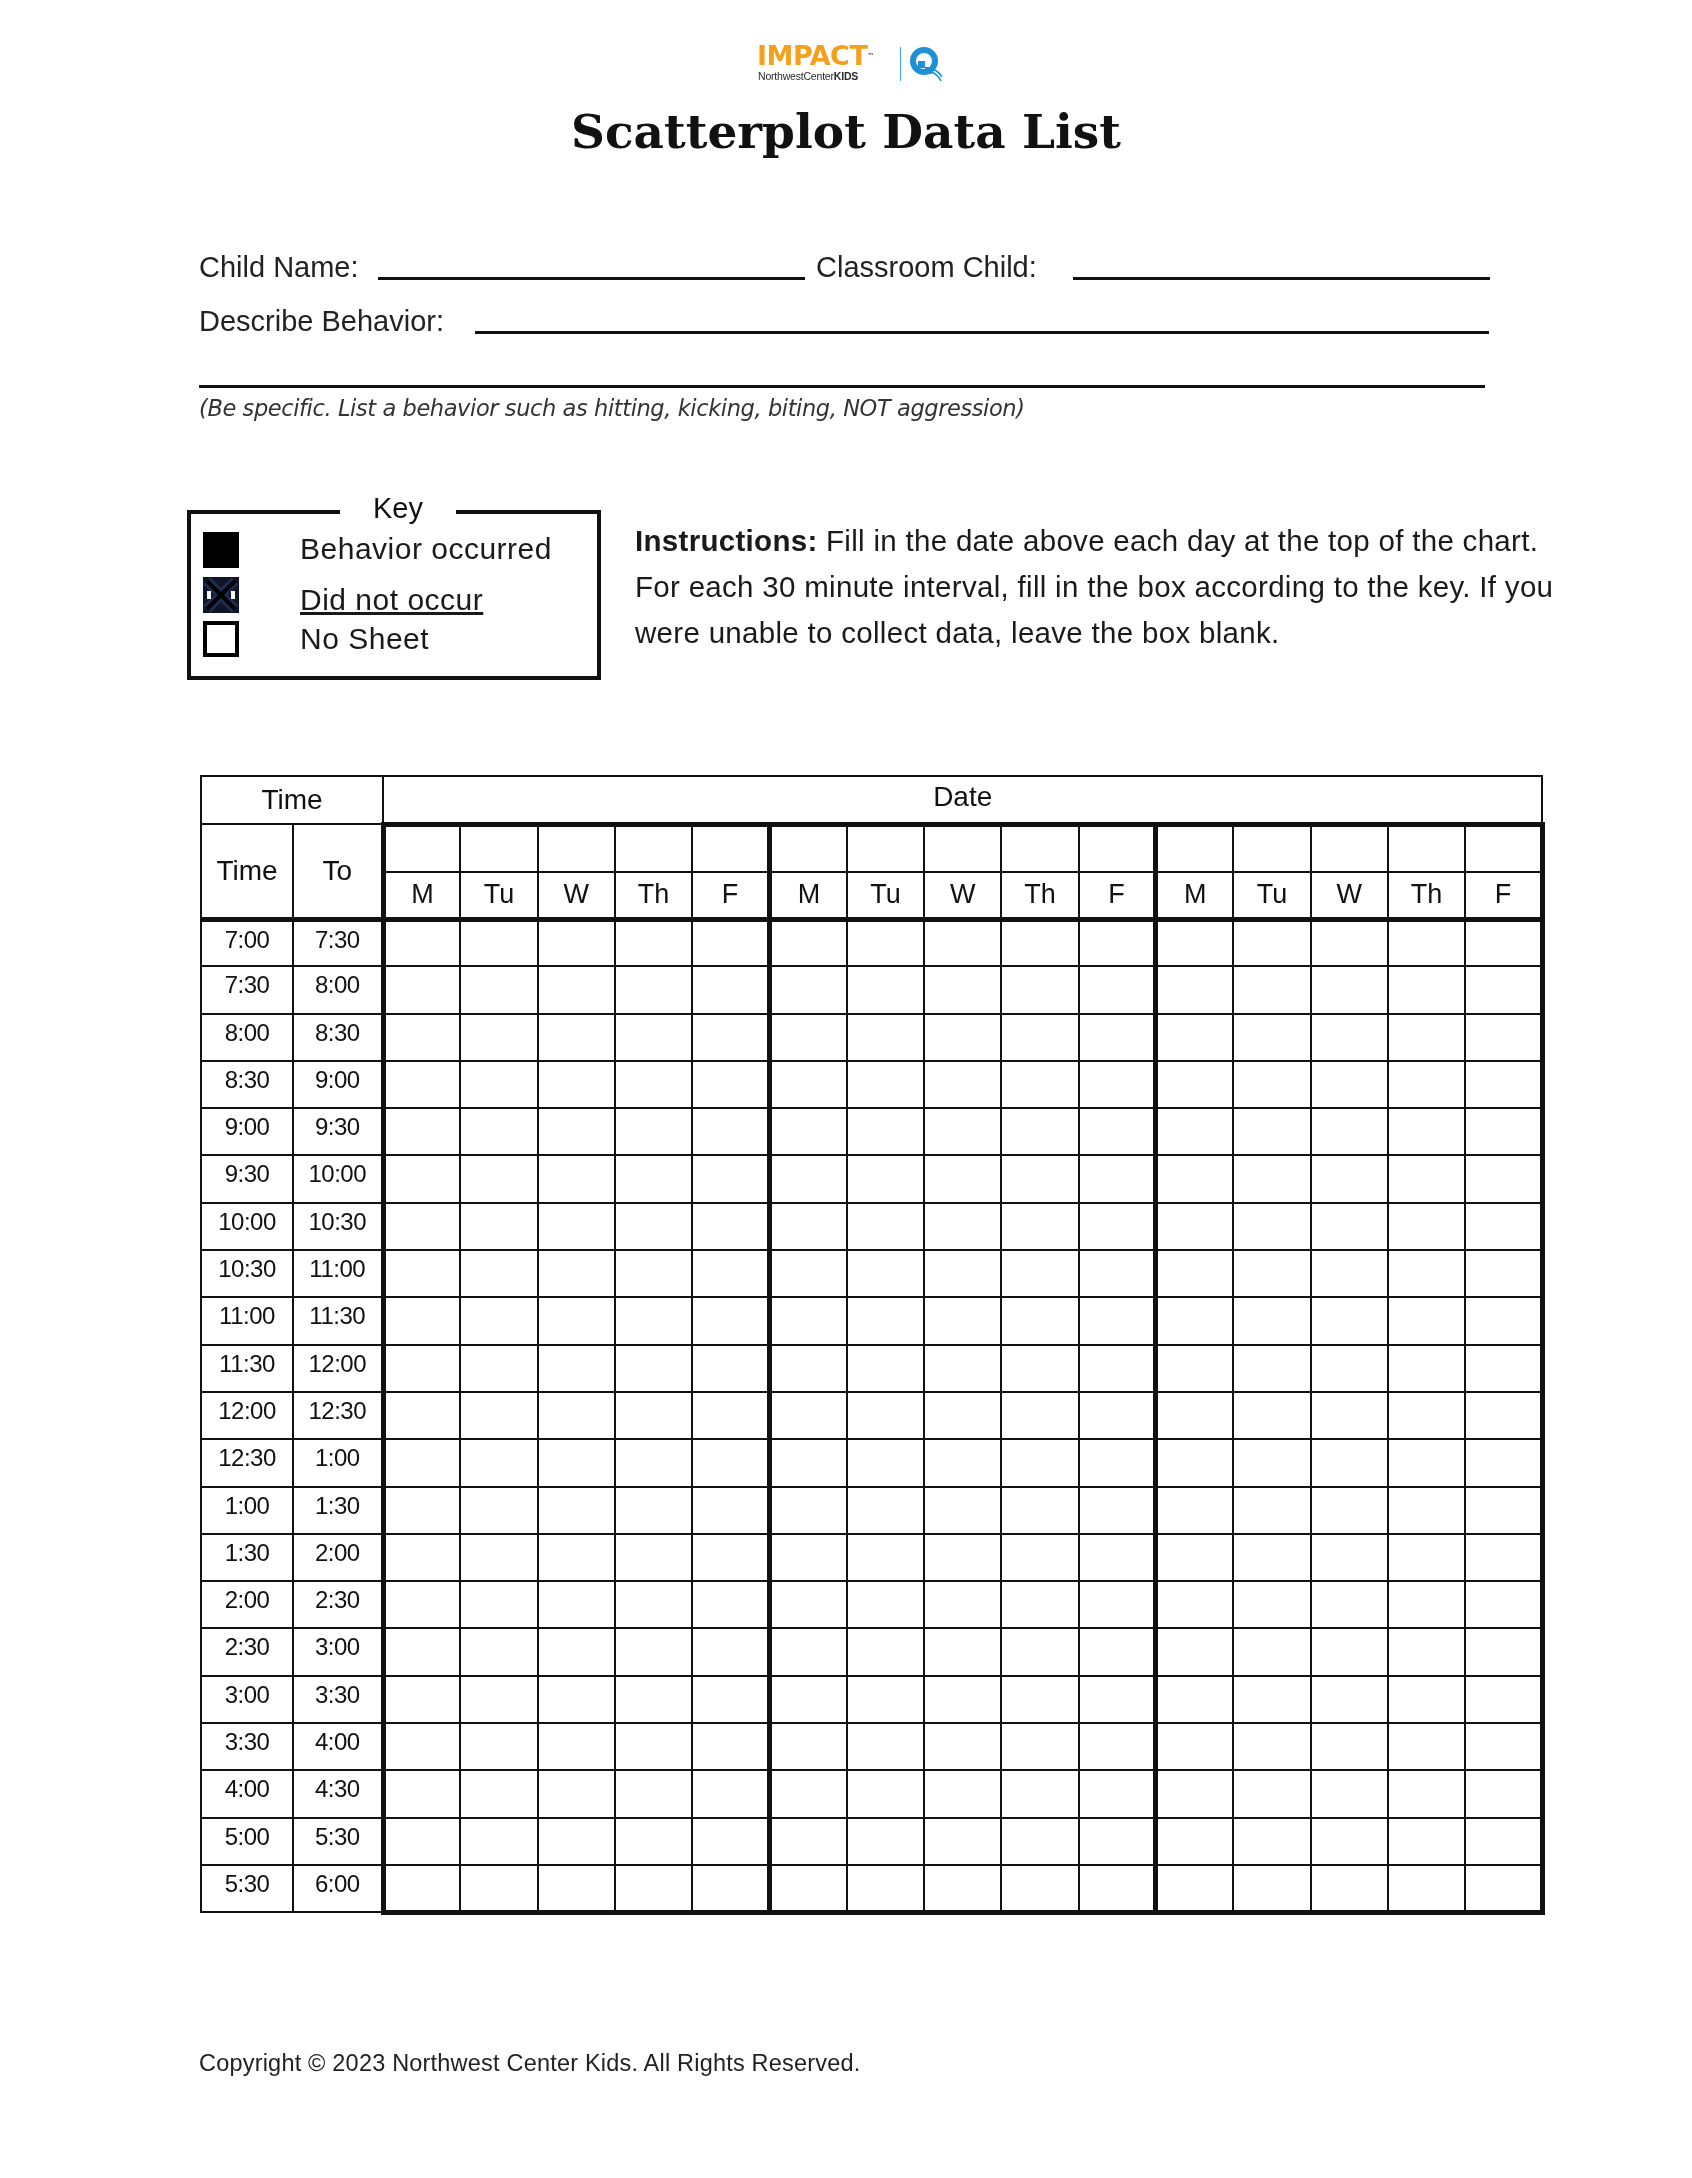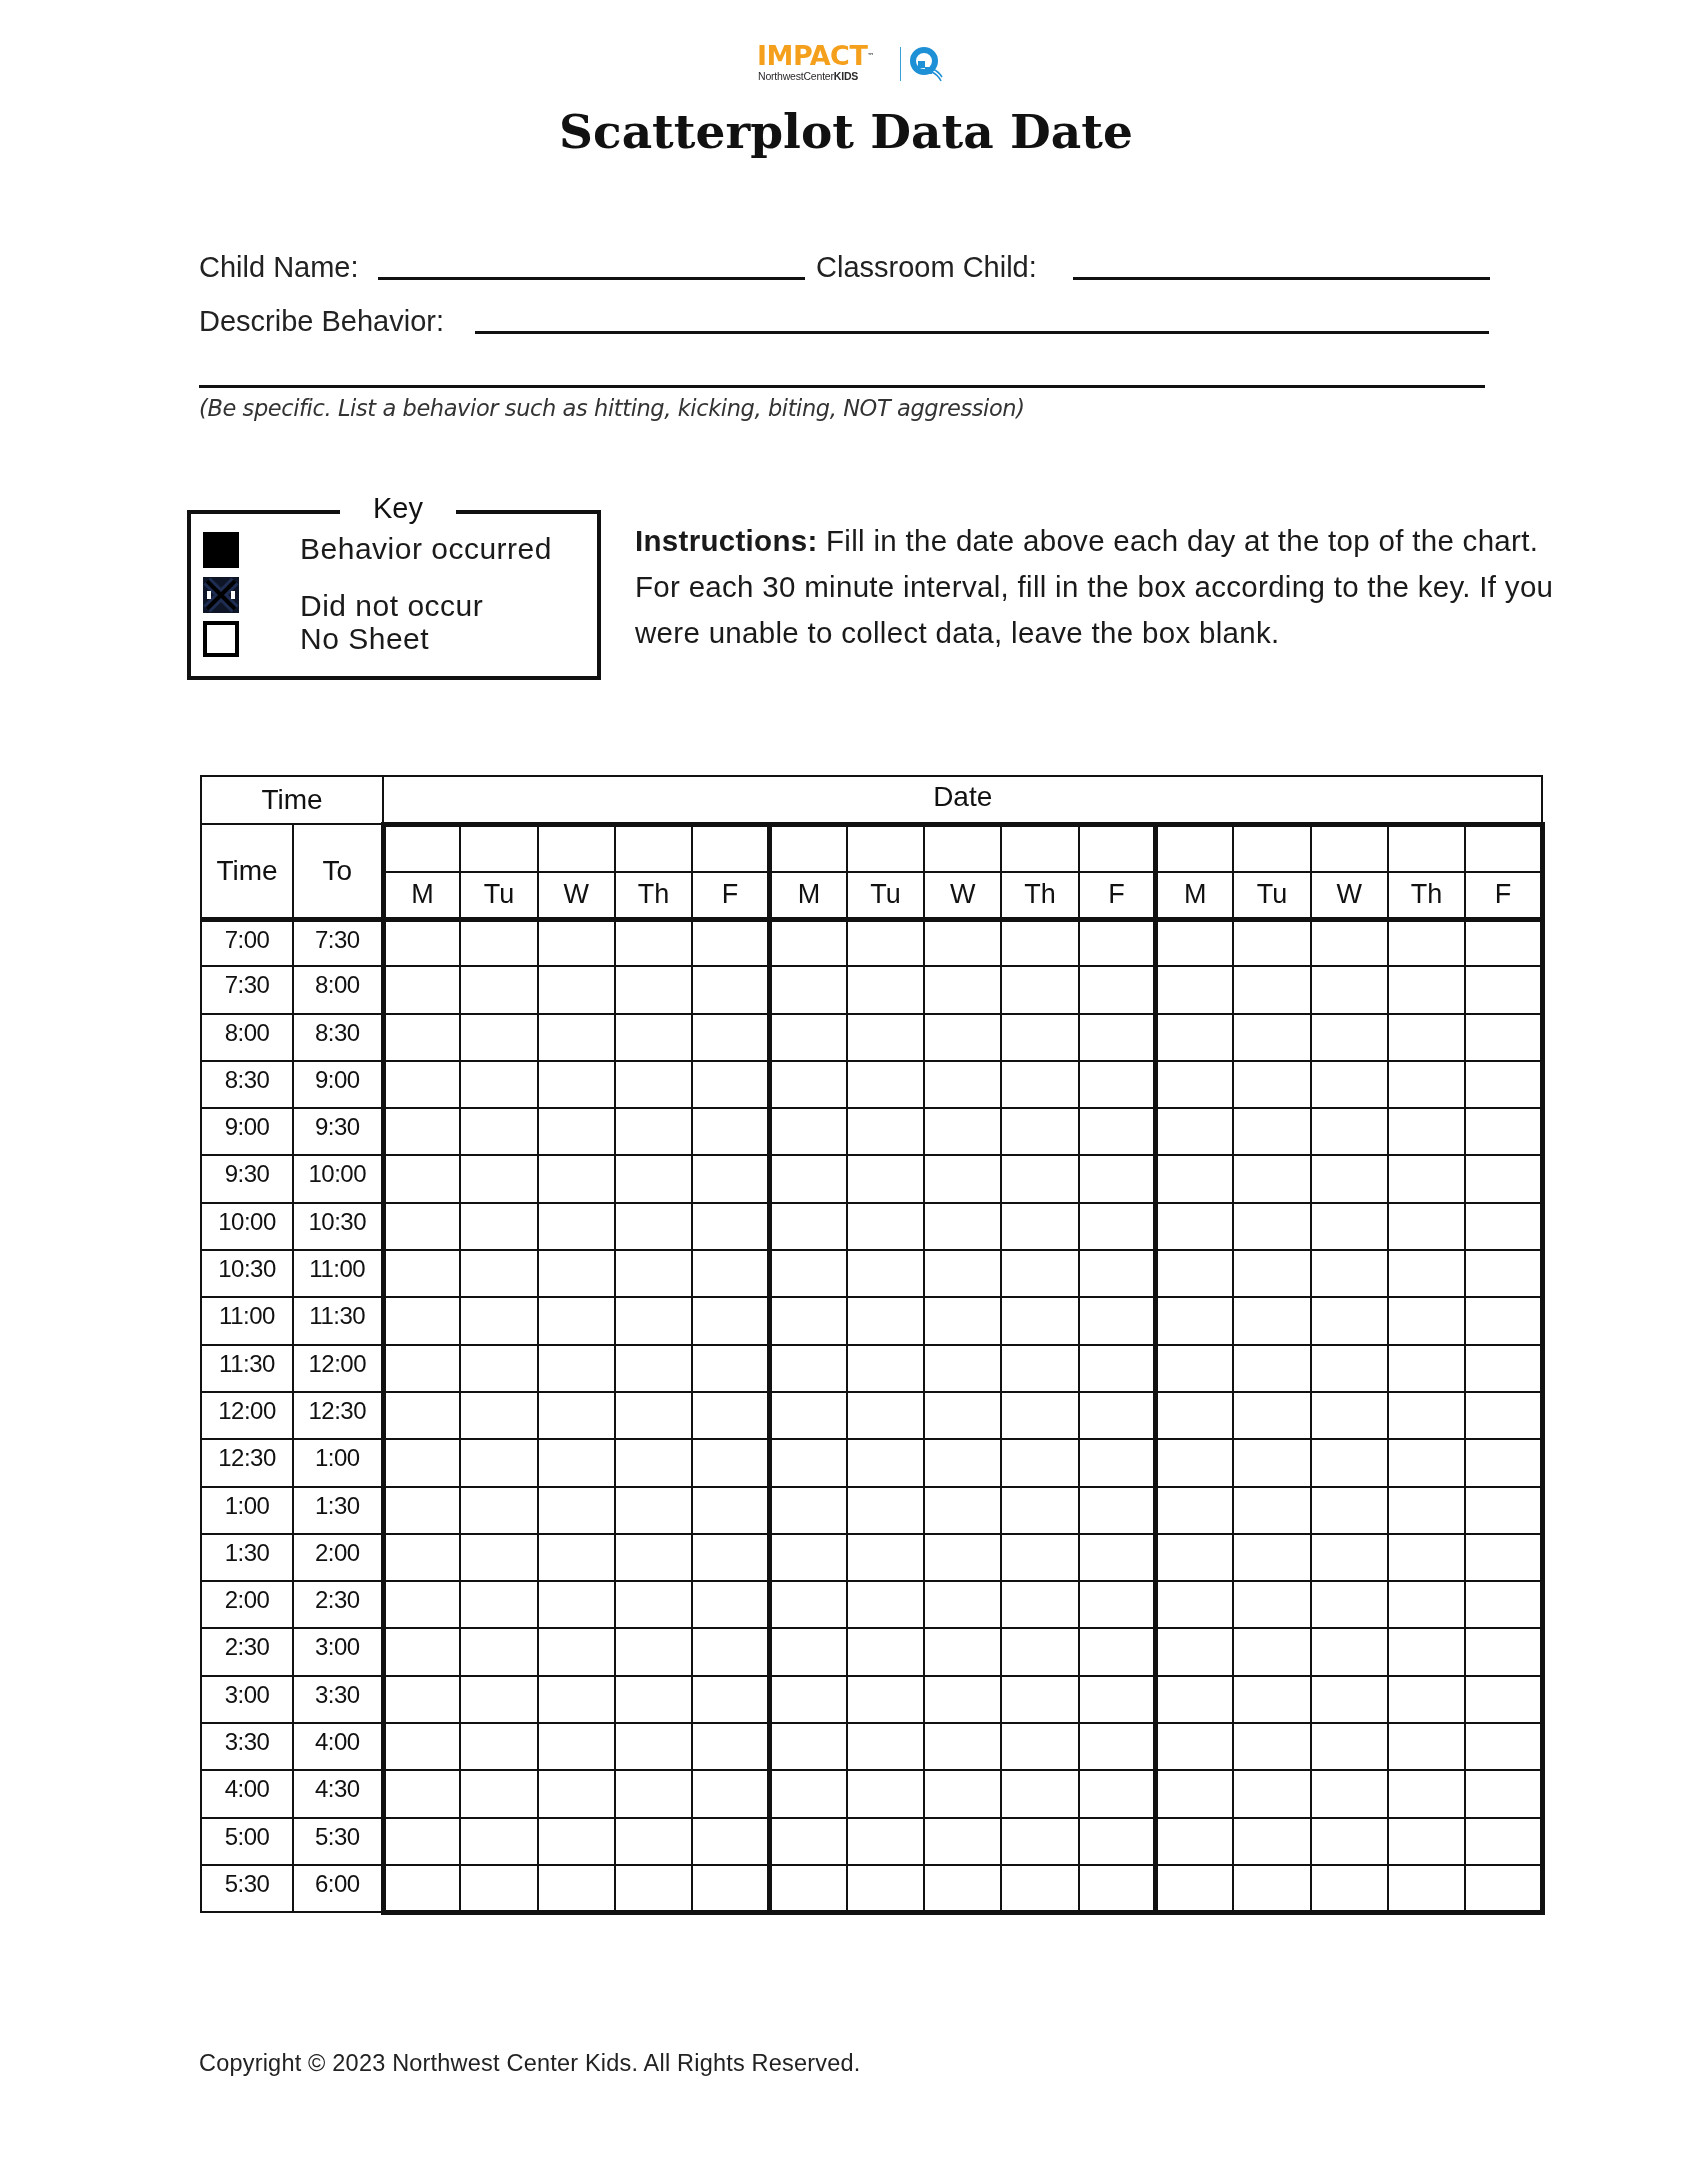--- a/index.html
+++ b/index.html
@@ -72,21 +72,21 @@
   <div class="nwck"><span>NorthwestCenter</span><b>KIDS</b></div>
   <div class="divider"></div>
   <svg class="mark" viewBox="0 0 38 38">
     <circle cx="19" cy="16" r="11" fill="none" stroke="#1e90d6" stroke-width="6"></circle>
     <rect x="13" y="16" width="7" height="7" fill="#1e90d6"></rect>
     <rect x="20" y="22" width="7" height="7" fill="#1e90d6"></rect>
     <path d="M27 27 q6 3 9 9 M28 24 q6 3 9 8" stroke="#1e90d6" stroke-width="1.5" fill="none"></path>
   </svg>
 </div>
 
-<div id="title" class="abs">Scatterplot Data Date</div>
+<div id="title" class="abs">Scatterplot Data List</div>
 
 <div class="abs form-label" style="left:199px; top:250px;">Child Name:</div>
 <div class="abs form-line" style="left:378px; top:277px; width:427px;"></div>
 <div class="abs form-label" style="left:816px; top:250px;">Classroom Child:</div>
 <div class="abs form-line" style="left:1073px; top:277px; width:417px;"></div>
 
 <div class="abs form-label" style="left:199px; top:304px;">Describe Behavior:</div>
 <div class="abs form-line" style="left:475px; top:331px; width:1014px;"></div>
 <div class="abs form-line" style="left:199px; top:385px; width:1286px;"></div>
 
@@ -95,21 +95,21 @@
 <div id="key-box" class="abs">
   <div class="key-swatch" style="left:12px; top:18px; background:#000;"></div>
   <div class="key-label" style="left:109px; top:17px;">Behavior occurred</div>
 
   <svg class="key-swatch" style="left:12px; top:63px;" viewBox="0 0 36 36">
     <rect x="0" y="0" width="36" height="36" fill="#0d1526"></rect>
     <path d="M4 4 L32 32 M32 4 L4 32" stroke="#1f2d52" stroke-width="10"></path>
     <path d="M4 4 L32 32 M32 4 L4 32" stroke="#000" stroke-width="4"></path>
     <path d="M6 14 L6 22 M30 14 L30 22" stroke="#fff" stroke-width="4"></path>
   </svg>
-  <div class="key-label" style="left:109px; top:74px;">Did not occur</div>
+  <div class="key-label" style="left:109px; top:68px;text-decoration:underline;">Did not occur</div>
 
   <div class="key-swatch" style="left:12px; top:107px; border:4px solid #000; background:#fff;"></div>
   <div class="key-label" style="left:109px; top:107px;">No Sheet</div>
 </div>
 <div id="key-title" class="abs">Key</div>
 
 <div id="instructions" class="abs"><b>Instructions:</b><span> Fill in the date above each day at the top of the chart. For each 30 minute interval, fill in the box according to the key. If you were unable to collect data, leave the box blank.</span></div>
 
 <div id="grid" class="abs">
   <table id="grid-table">

